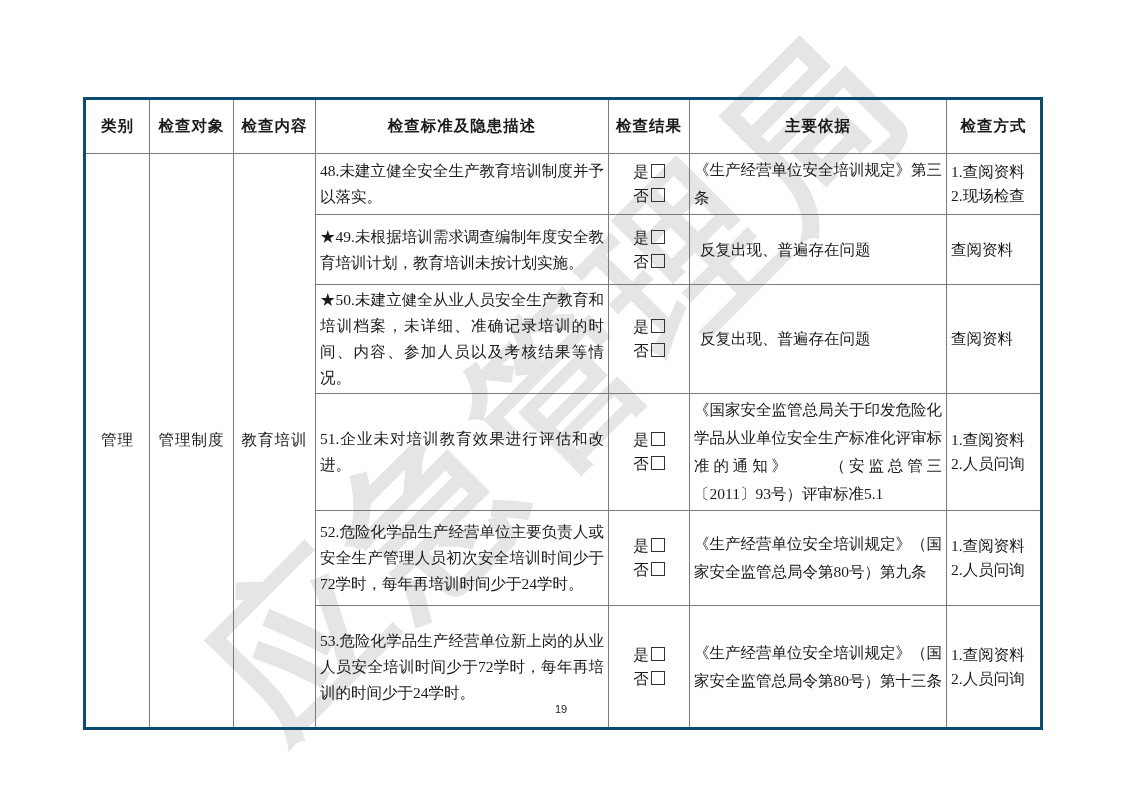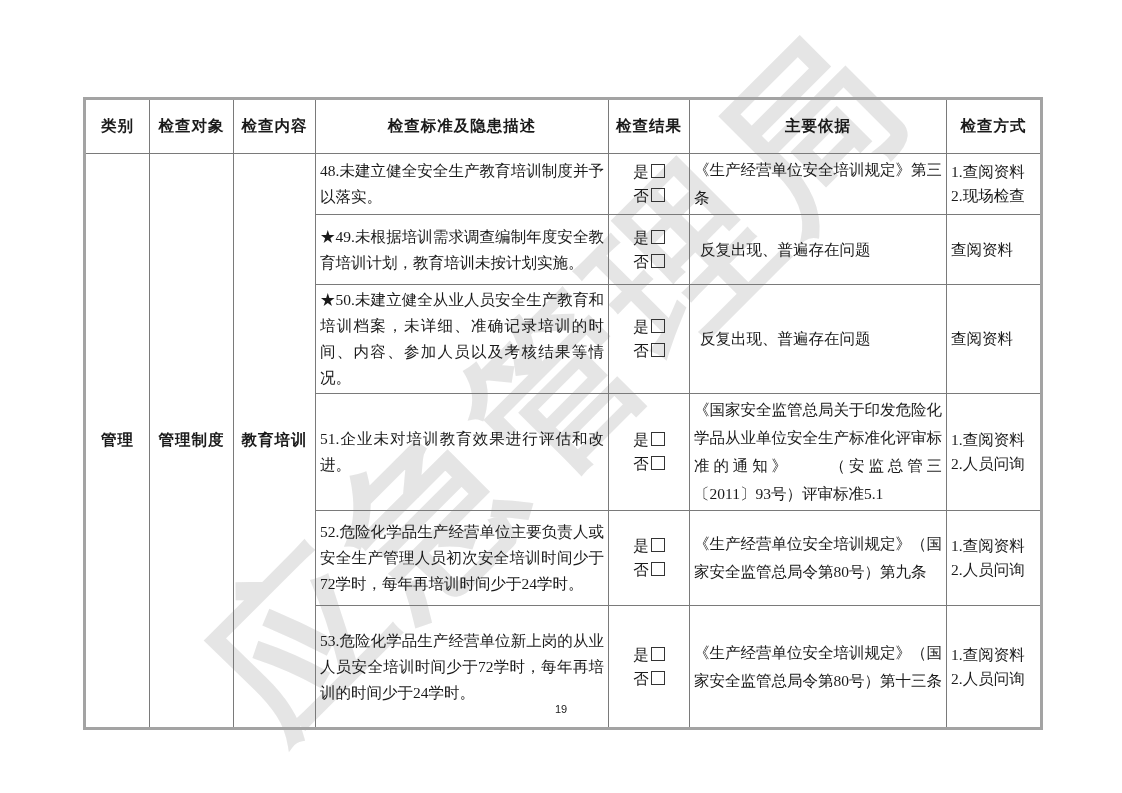--- a/index.html
+++ b/index.html
@@ -25,41 +25,40 @@
     z-index:0;
     user-select:none;
     pointer-events:none;
   }
   table.checklist{
     position:absolute;
     left:83px;top:97px;
     width:957px;
     border-collapse:collapse;
     table-layout:fixed;
-    border:3px solid #a3a3a3;
+    border:3px solid #0c4a6e;
     z-index:1;
     background:transparent;
   }
   table.checklist th, table.checklist td{
     border:1px solid #7a7a7a;
     padding:2px 4px;
     vertical-align:middle;
     font-size:15.5px;
     background:transparent;
   }
   th{
     font-weight:bold;
     text-align:center;
     font-size:15.5px;
     letter-spacing:1px;
   }
   td.merge{
     text-align:center;
     letter-spacing:1px;
-    font-weight:bold;
   }
   td.std{
     text-align:justify;
     padding:3px 7px 3px 9px;
     line-height:26px;
   }
   td.res{
     text-align:center;
     padding:0;
   }

